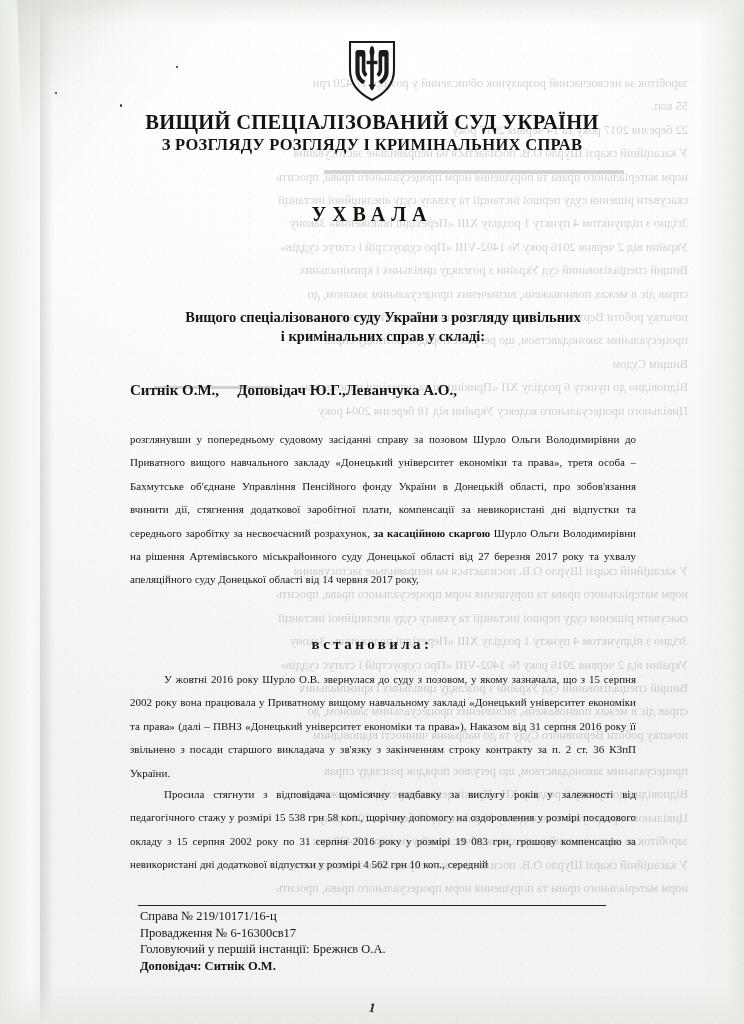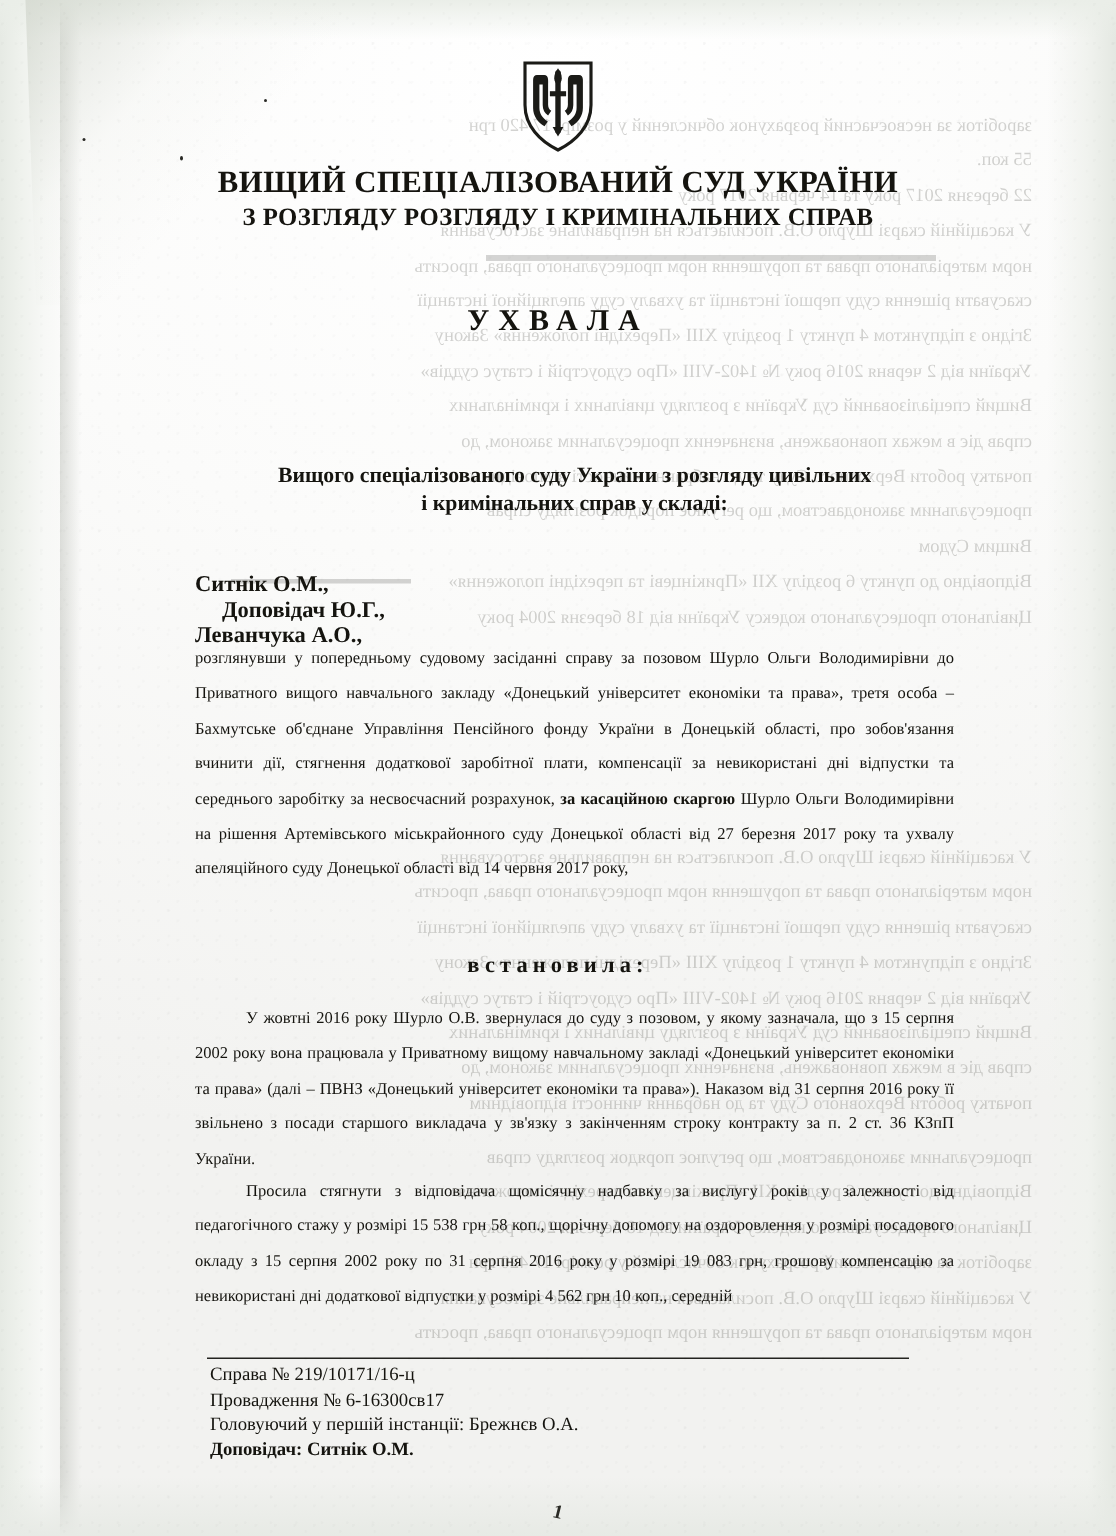--- a/index.html
+++ b/index.html
@@ -95,21 +95,21 @@
   }
 
   .panel{
     position:absolute;left:130px;right:108px;top:308px;
     text-align:center;font-size:14.5px;font-weight:bold;line-height:19px;
   }
 
   .judges{
     position:absolute;left:130px;right:84px;top:382px;
     display:flex;
-    font-size:15px;font-weight:bold;flex-direction:column;
+    font-size:15px;font-weight:bold;
   }
   .judges .j2{margin-left:18px;}
   .judges .j3{margin-right:-4px;}
 
   .body{
     position:absolute;left:130px;right:108px;
     font-size:11px;line-height:23.4px;text-align:justify;
     text-justify:inter-word;
   }
   .body p{margin:0;}

